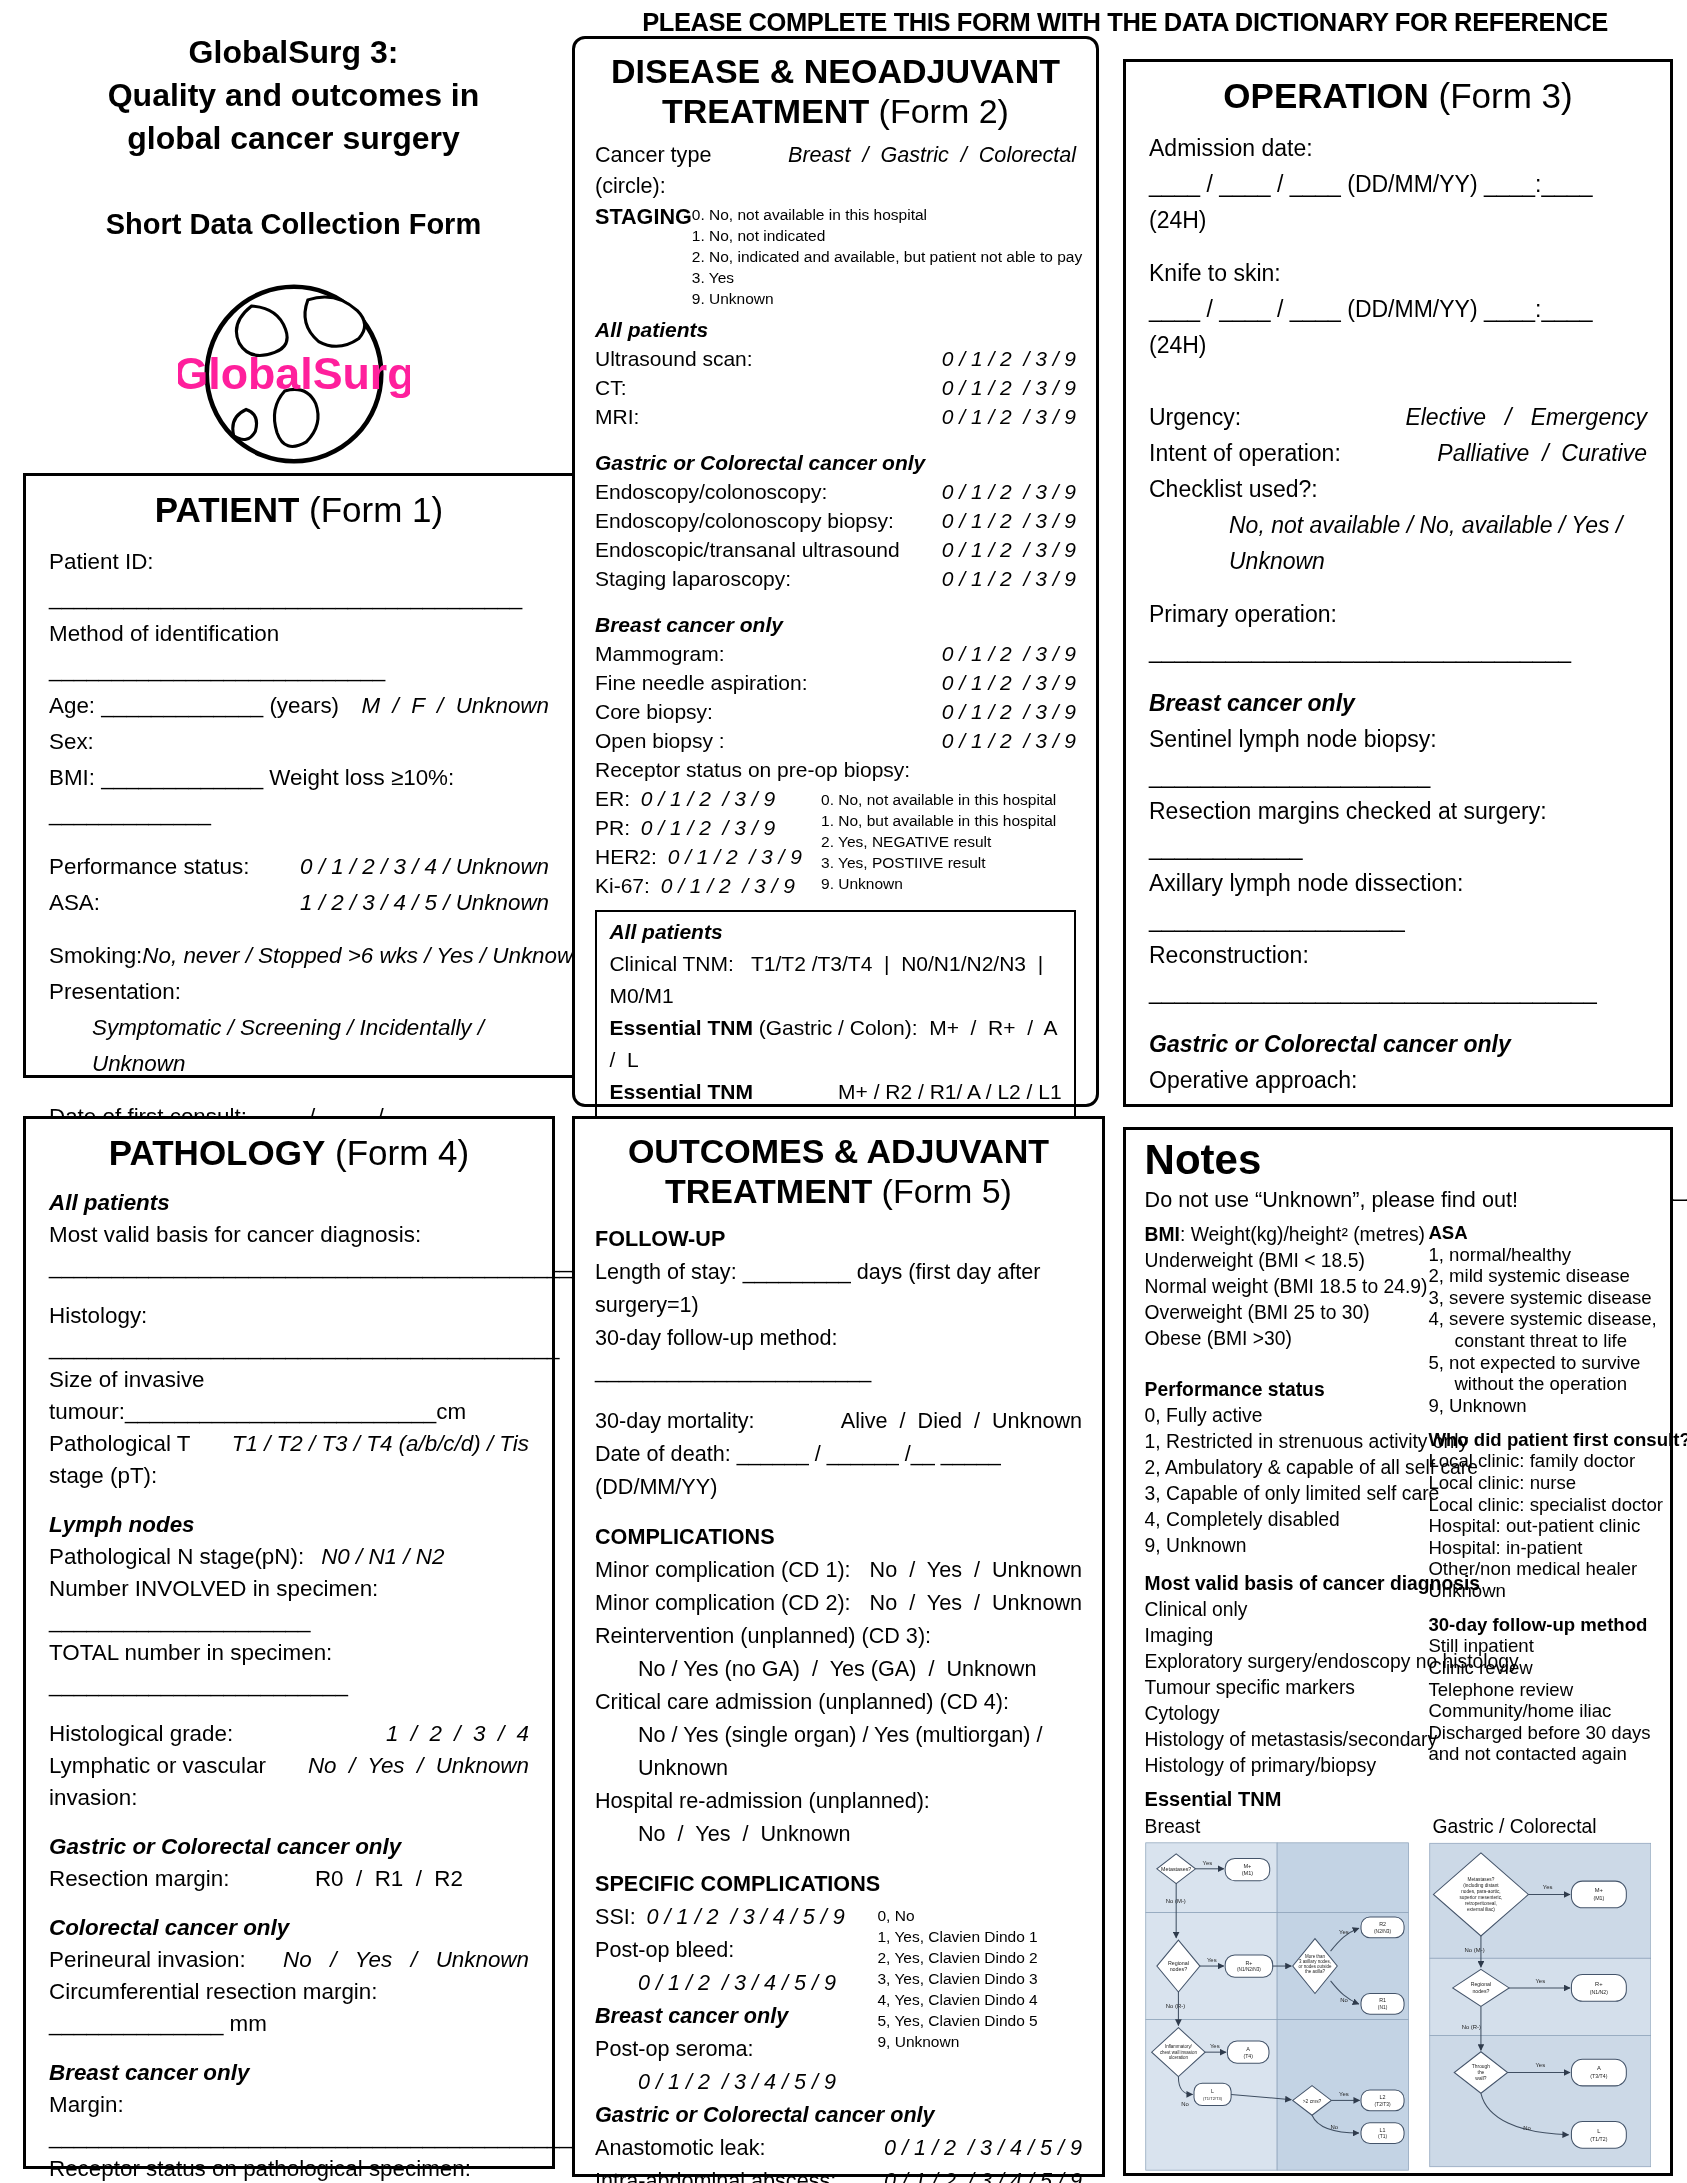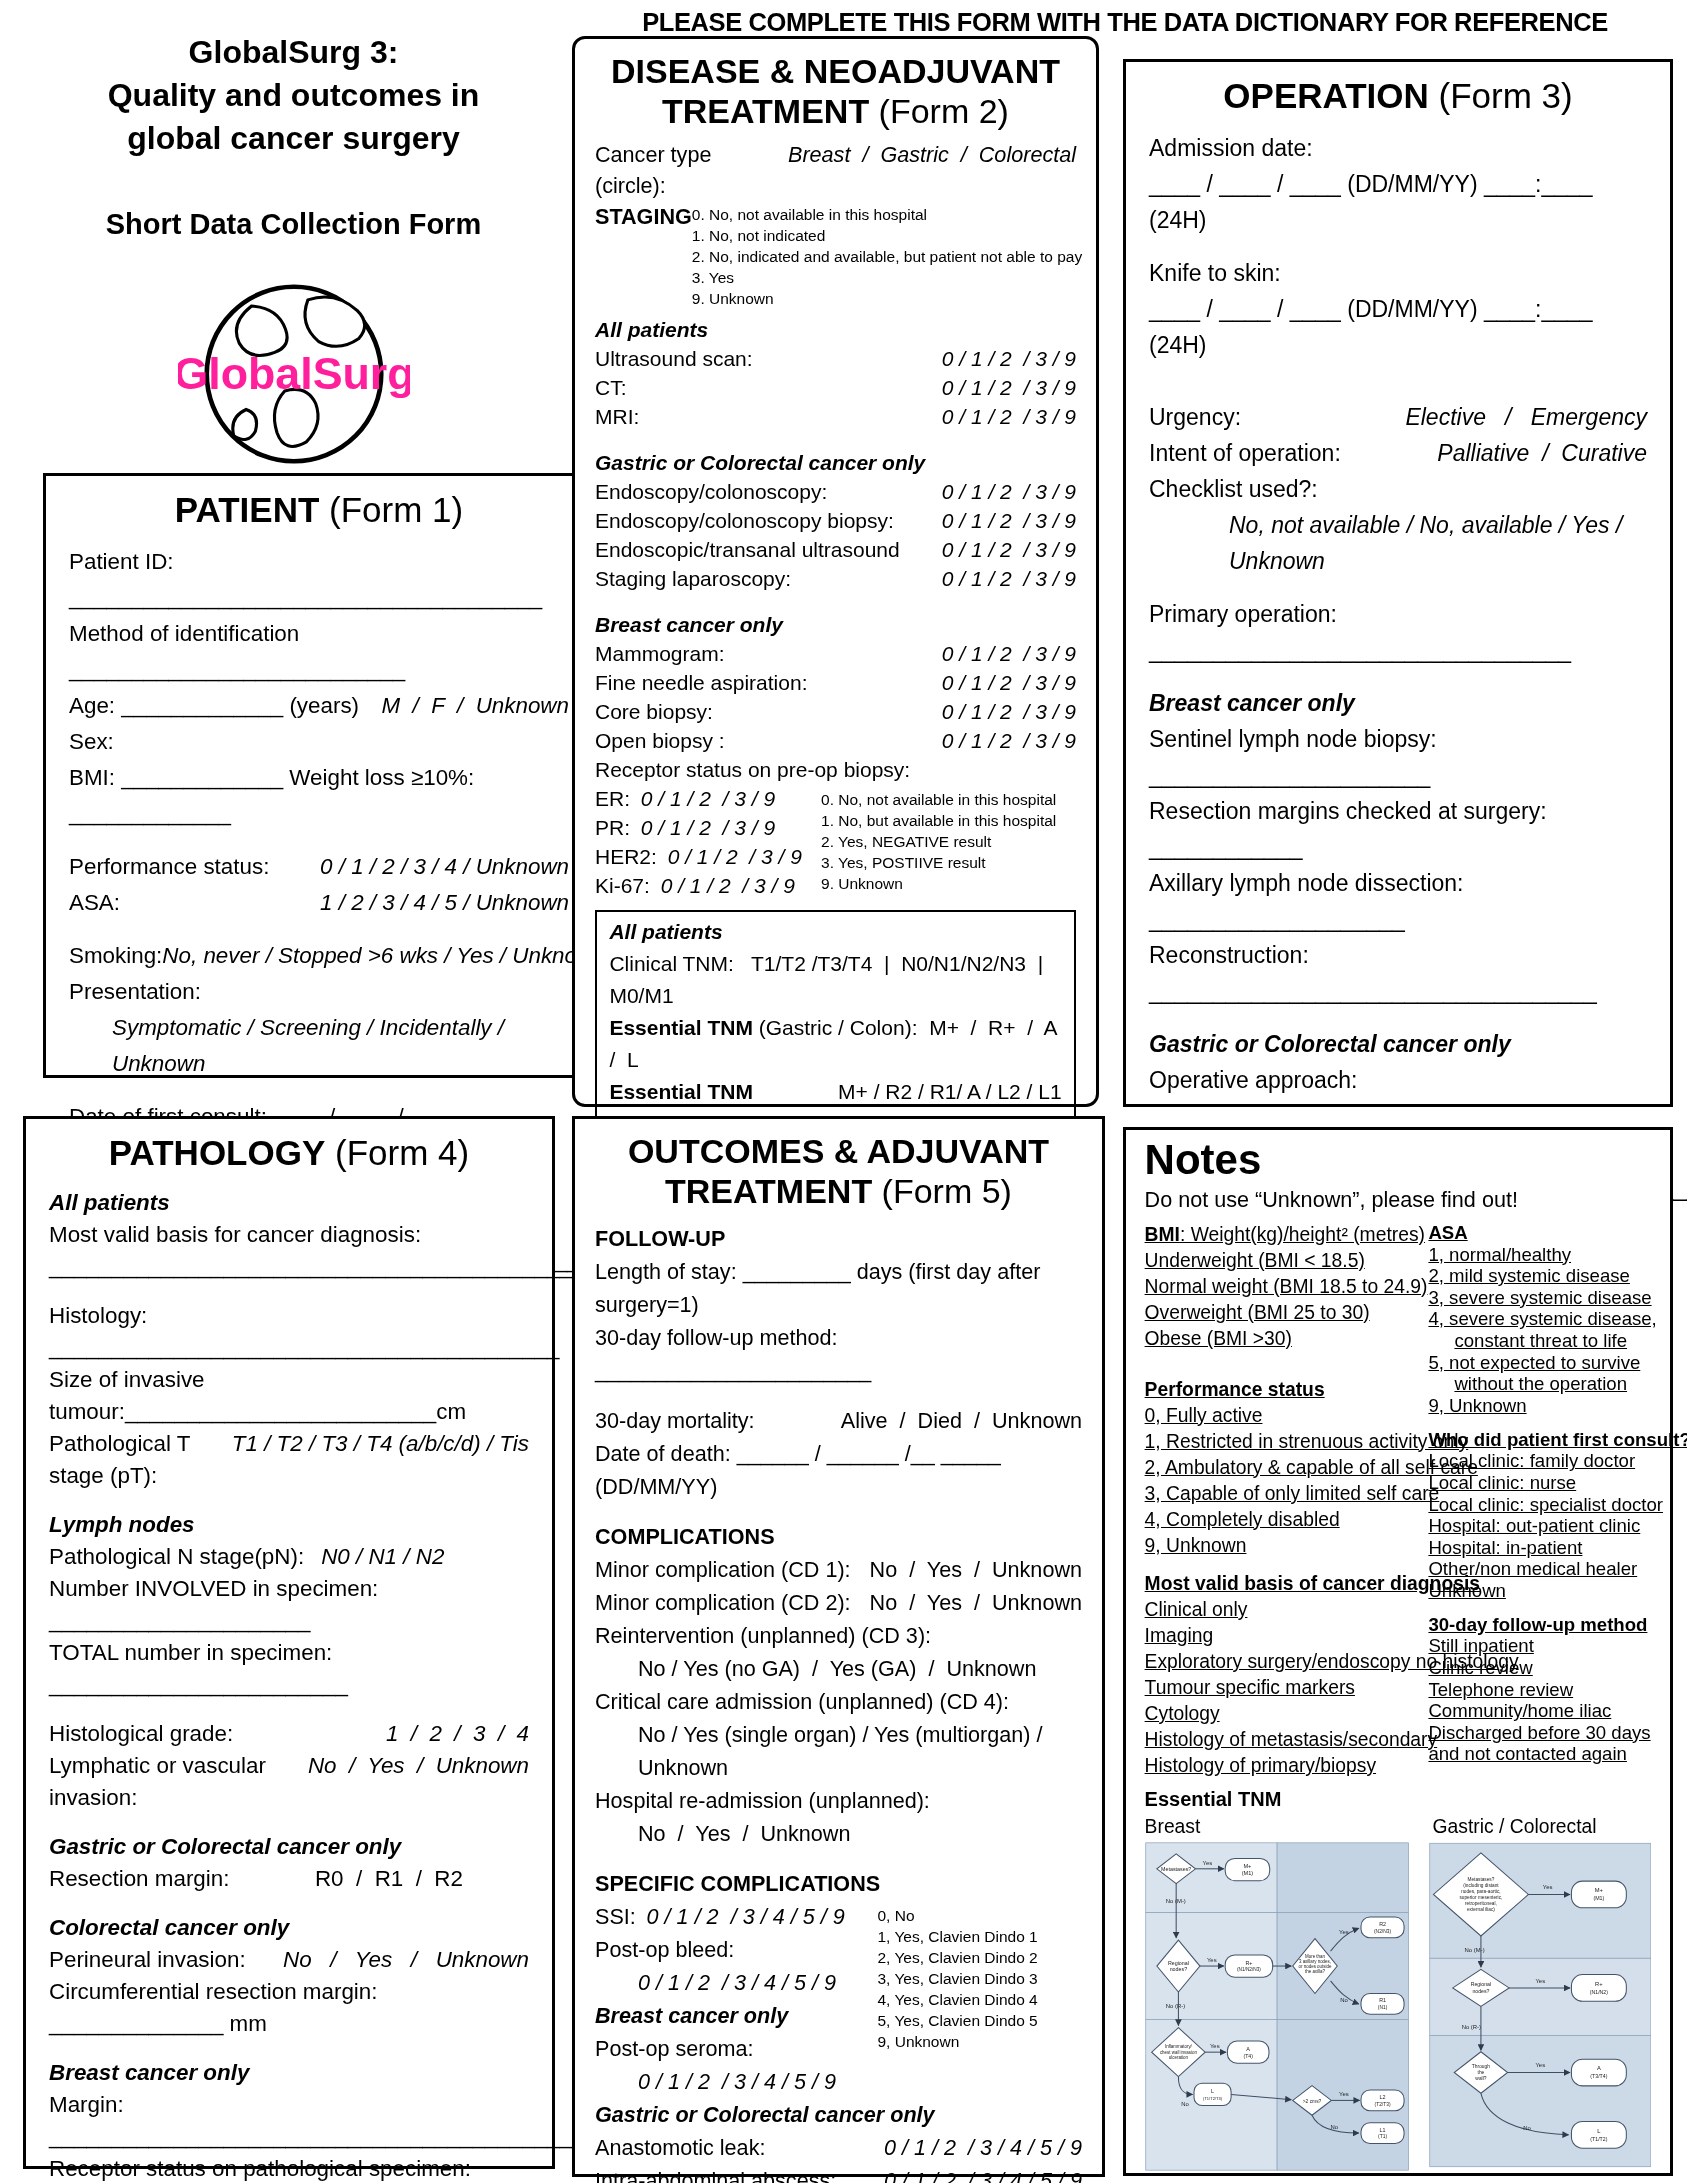--- a/index.html
+++ b/index.html
@@ -47,21 +47,21 @@
   .split .legend{flex:1;padding-top:4.6px;}
   .f5 .split .sleft{width:58%;}
   .subbox{border:2.3px solid #000;margin:9.3px 0 3.1px;padding:4.6px 12.4px 9.3px;}
   .subbox .row{font-size:21px;line-height:32px;}
   
   .notes{padding:4.6px 18.6px;}
   .notes-title{font-weight:bold;font-size:42px;line-height:49px;margin-bottom:3.1px;}
   .notes-sub{font-size:21.6px;margin-bottom:9.3px;}
   .notes-body{position:relative;}
   .notes-left{width:56%;}
-  .nrow{display:flex;text-decoration:underline;}
+  .nrow{display:flex;}
   .notes-left .nrow{font-size:19.3px;line-height:26px;white-space:nowrap;}
   .notes-right{position:absolute;top:0px;left:56%;width:44%;}
   .notes-right .nrow{font-size:18.6px;line-height:21.6px;white-space:nowrap;}
   .nrow .b{font-weight:bold;}
   .nrow.nb{font-weight:bold;}
   .nrow.nind{padding-left:26px;}
   .nrow.blank{height:12.4px;}
   .tnm-head{font-weight:bold;font-size:20px;margin-top:9.3px;}
   .tnm-labels{display:flex;font-size:19.3px;margin:4.6px 0 3.1px;align-items:flex-end;}
   .tnm-labels .bl{width:288px;}
@@ -87,21 +87,21 @@
       <path d="M95,48 q-28,22 -16,48 q14,24 46,12 q22,-8 14,-30 q-10,-28 -44,-30 z" fill="#fff" stroke="#000" stroke-width="4"></path>
       <path d="M168,40 q36,-12 64,14 q18,18 2,36 q-26,18 -52,4 q-26,-22 -14,-54 z" fill="#fff" stroke="#000" stroke-width="4"></path>
       <path d="M138,158 q28,-8 40,16 q10,28 -12,50 q-28,16 -38,-12 q-10,-32 10,-54 z" fill="#fff" stroke="#000" stroke-width="4"></path>
       <path d="M88,182 q18,6 12,28 q-10,18 -28,6 q-6,-24 16,-34 z" fill="#fff" stroke="#000" stroke-width="4"></path>
       <text x="150" y="156" text-anchor="middle" font-size="58" font-weight="bold" fill="#ff1f9c">GlobalSurg</text>
     </svg>
   </div>
   <a class="link" href="#">globalsurg.org/gs3</a>
 </div>
 
-<div class="panel f1" style="left:23px;top:473px;width:552px;height:605px;margin-left:20px;">
+<div class="panel f1" style="left:23px;top:473px;width:552px;height:605px;">
   <div class="ptitle"><span>PATIENT</span><span class="tsub"> (Form 1)</span></div>
   <div>
 
       <div class="row">
         <span><span class="b"></span><span class="l">Patient ID: ______________________________________</span></span>
         <span class="r"></span>
       </div>
 
       <div class="row">
         <span><span class="b"></span><span class="l">Method of identification ___________________________</span></span>

